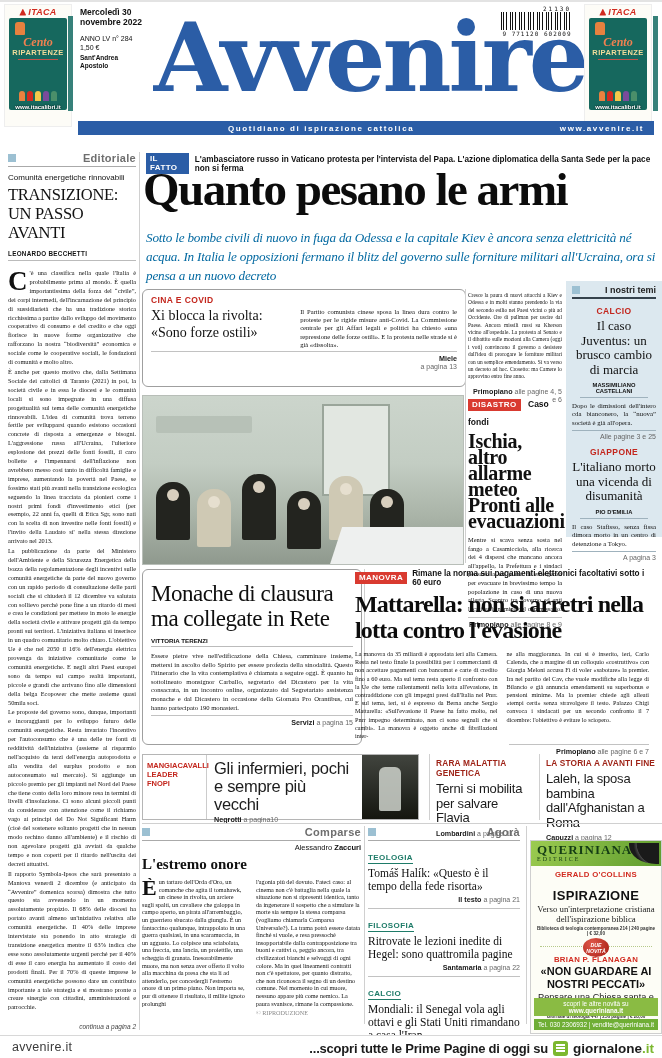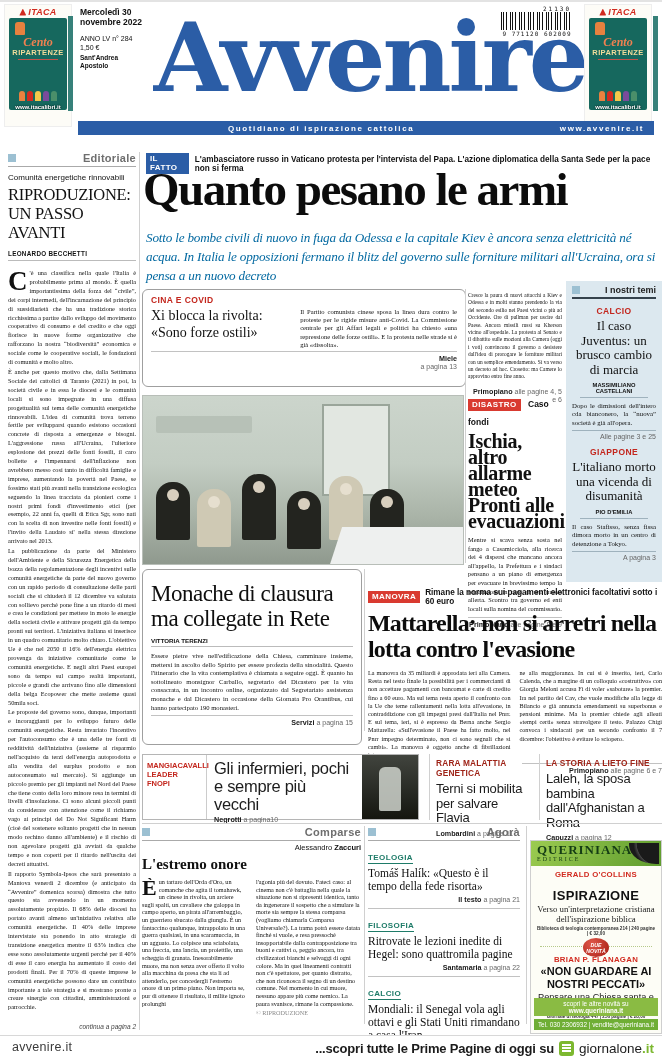--- a/index.html
+++ b/index.html
@@ -79,21 +79,21 @@
   .cina-body{width:53%;font-family:"Liberation Serif",serif;font-size:6.6px;line-height:8.2px;text-align:justify;}
   .cina-ref{margin-top:2px;}
   .cina-ref .line2{display:block;}
 
   
   .intro{left:468px;top:290px;width:94px;}
   .intro-body{font-family:"Liberation Serif",serif;font-size:5.4px;line-height:7.4px;text-align:justify;}
   .intro-ref{margin-top:6px;}
 
   
-  .temi{left:566px;top:279px;width:96px;height:301px;background:#dce8ef;padding:4px 6px;box-sizing:border-box;}
+  .temi{left:566px;top:279px;width:96px;height:256px;background:#dce8ef;padding:4px 6px;box-sizing:border-box;}
   .temi-head{display:flex;justify-content:space-between;align-items:center;border-bottom:2px solid #35424c;padding-bottom:2px;}
   .temi-head .t{font-weight:bold;font-size:9px;color:#222;}
   .temi-item{text-align:center;margin-top:7px;}
   .temi-label{color:#c3261d;font-weight:bold;font-size:8.5px;letter-spacing:.4px;}
   .temi-title{font-family:"Liberation Serif",serif;font-size:13px;line-height:14.5px;margin-top:3px;color:#101010;}
   .temi-author{font-size:5.8px;font-weight:bold;margin:5px 8px 0;border-bottom:1px solid #9fb2bd;padding-bottom:3px;}
   .temi-body{font-family:"Liberation Serif",serif;font-size:6.8px;line-height:8.4px;text-align:justify;margin-top:4px;text-align-last:left;}
   .temi-ref{margin-top:3px;border-top:1px solid #9fb2bd;padding-top:2px;}
 
   
@@ -116,21 +116,21 @@
   .dis-ref{margin-top:4px;border-top:1px solid #c2c2c2;padding-top:2px;}
 
   
   .evento{left:142px;top:567px;width:202px;height:162px;border:1px solid #9f9f9f;border-radius:6px;padding:6px 8px;}
   .ev-title{font-family:"Liberation Serif",serif;font-size:23px;line-height:25px;margin-top:5px;letter-spacing:-0.5px;color:#0e0e0e;}
   .ev-author{font-size:6.2px;font-weight:bold;margin-top:6px;border-bottom:1px solid #bbb;padding-bottom:2px;}
   .ev-body{font-family:"Liberation Serif",serif;font-size:6.6px;line-height:8.6px;text-align:justify;margin-top:5px;}
   .ev-ref{margin-top:3px;border-top:1px solid #c2c2c2;padding-top:2px;}
 
   
-  .manovra{left:368px;top:567px;width:294px;margin-top:19px;}
+  .manovra{left:355px;top:567px;width:294px;}
   .man-title{font-family:"Liberation Serif",serif;font-weight:bold;font-size:24px;line-height:26px;letter-spacing:-0.8px;margin-top:4px;color:#0c0c0c;}
   .man-cols{display:flex;gap:9px;margin-top:7px;}
   .man-cols div{width:50%;font-family:"Liberation Serif",serif;font-size:6.2px;line-height:8.2px;text-align:justify;}
   .man-ref{margin-top:4px;border-top:1px solid #c2c2c2;padding-top:2px;width:140px;margin-left:154px;}
 
   
   .inf-box{left:142px;top:752px;width:277px;height:66px;border:1px solid #b5b5b5;display:flex;box-sizing:border-box;}
   .inf-label{width:64px;padding:6px 4px;border-right:1px solid #ccc;color:#c3261d;font-weight:bold;font-size:7.5px;line-height:9px;box-sizing:border-box;}
   .inf-mid{flex:1;padding:4px 7px;}
   .inf-title{font-size:16.5px;line-height:18px;color:#1c1c1c;letter-spacing:-0.3px;}
@@ -181,21 +181,21 @@
   .quer-bar1 b{color:#fff;}
   .quer-bar2{position:absolute;left:3px;right:3px;bottom:3px;background:#6fae35;color:#fff;font-size:6.4px;padding:2px 3px;text-align:center;}
 
   
   .footer{left:0;top:1033px;width:662px;height:22px;border-top:1px solid #d8d8d8;background:#fff;}
   .foot-left{position:absolute;left:12px;top:4px;font-size:12.5px;color:#3a3a3a;letter-spacing:.3px;}
   .foot-right{position:absolute;right:8px;top:3px;display:flex;align-items:center;gap:5px;}
   .foot-slogan{font-weight:bold;font-size:13px;color:#1b1b1b;letter-spacing:-0.2px;}
   .g-icon{width:15px;height:15px;background:#7cb82f;border-radius:3px;position:relative;}
   .g-icon::after{content:"";position:absolute;left:3px;top:3px;width:9px;height:2px;background:#fff;box-shadow:0 3px 0 #fff,0 6px 0 #fff;}
-  .g-name{font-weight:normal;font-size:13.5px;color:#1b1b1b;}
+  .g-name{font-weight:bold;font-size:13.5px;color:#1b1b1b;}
   .g-tld{font-weight:bold;font-size:13.5px;color:#7cb82f;}
 </style>
 </head>
 <body>
 
 <div class="page">
 
   <div class="ad-card ad-left">
     <div class="itaca-brand">
       <span class="itaca-sail"></span>
@@ -260,21 +260,21 @@
     <span class="site">www.avvenire.it</span>
   </div>
 
   <div class="abs editorial">
     <div class="sec-head">
       <span class="sq"></span>
       <span class="t">Editoriale</span>
     </div>
     <div class="edit-kicker">Comunità energetiche rinnovabili</div>
     <div class="edit-title">
-      <div>RIPRODUZIONE:</div>
+      <div>TRANSIZIONE:</div>
       <div>UN PASSO AVANTI</div>
     </div>
     <div class="edit-author">LEONARDO BECCHETTI</div>
     <div class="edit-body">
       <p><span class="dropcap">C</span><span>'è una classifica nella quale l'Italia è probabilmente prima al mondo. È quella importantissima della forza del “civile”, dei corpi intermedi, dell'incarnazione del principio di sussidiarietà che ha una tradizione storica ricchissima a partire dallo sviluppo del movimento cooperativo di consumo e del credito e che oggi fiorisce in nuove forme organizzative che rafforzano la nostra “biodiversità” economica e sociale come le cooperative sociali, le fondazioni di comunità e molto altro.</span></p>
       <p>È anche per questo motivo che, dalla Settimana Sociale dei cattolici di Taranto (2021) in poi, la società civile e in essa le diocesi e le comunità locali si sono impegnate in una diffusa progettualità sul tema delle comunità energetiche rinnovabili. L'idea di comunità trova terreno fertile per svilupparsi quando esistono occasioni concrete di risposta a emergenze e bisogni. L'aggressione russa all'Ucraina, l'ulteriore esplosione dei prezzi delle fonti fossili, il caro bollette e l'impennarsi dell'inflazione non avrebbero messo così tanto in difficoltà famiglie e imprese, aumentando la povertà nel Paese, se fossimo stati più avanti nella transizione ecologica seguendo la linea tracciata da pionieri come i nostri primi fondi d'investimento etici (per esempio, 22 anni fa, quelli di Etica Sgr, sono nati con la scelta di non investire nelle fonti fossili) e l'invito della Laudato si' nella stessa direzione arrivato nel 2013.</p>
       <p>La pubblicazione da parte del Ministero dell'Ambiente e della Sicurezza Energetica della bozza della regolamentazione degli incentivi sulle comunità energetiche da parte del nuovo governo con un rapido periodo di consultazione delle parti sociali che si chiuderà il 12 dicembre va salutata con sollievo perché pone fine a un ritardo di mesi e crea le condizioni per mettere in moto le energie della società civile e attivare progetti già da tempo pronti sui territori. L'iniziativa italiana si inserisce in un quadro comunitario molto chiaro. L'obiettivo Ue è che nel 2050 il 16% dell'energia elettrica provenga da iniziative comunitarie come le comunità energetiche. E negli altri Paesi europei sono da tempo sul campo realtà importanti, piccole e grandi che arrivano fino alle dimensioni della belga Ecopower che mette assieme quasi 50mila soci.</p>
       <p>Le proposte del governo sono, dunque, importanti e incoraggianti per lo sviluppo futuro delle comunità energetiche. Resta invariato l'incentivo per l'autoconsumo che è una delle tre fonti di redditività dell'iniziativa (assieme al risparmio nell'acquisto da terzi dell'energia autoprodotta e alla vendita del surplus prodotto e non autoconsumato sul mercato). Si aggiunge un piccolo premio per gli impianti nel Nord del Paese che tiene conto della loro minore resa in termini di livelli d'insolazione. Ci sono alcuni piccoli punti da considerare con attenzione come il richiamo vago ai principi del Do Not Significant Harm (cioè del sostenere soltanto progetti che in nessun modo rechino danno all'ambiente) e il rischio di non agevolare progetti già avviati da qualche tempo e non coperti per il ritardo nell'uscita dei decreti attuativi.</p>
       <p>Il rapporto Symbola-Ipsos che sarà presentato a Mantova venerdì 2 dicembre (e anticipato da “Avvenire” domenica scorsa) dimostra che tutto questo sta avvenendo in un momento assolutamente propizio. Il 68% delle diocesi ha portato avanti almeno un'iniziativa relativa alle comunità energetiche. Il 40% delle imprese intervistate sta ponendo in atto strategie di transizione energetica mentre il 63% indica che esse sono assolutamente urgenti perché per il 40% di esse il caro energia ha aumentato il costo dei prodotti finali. Per il 70% di queste imprese le comunità energetiche possono dare un contributo importante a tale strategia e si mostrano pronte a creare sinergie con cittadini, amministrazioni e parrocchie.</p>
     </div>
@@ -402,21 +402,21 @@
     <div class="mini-label">RARA MALATTIA GENETICA</div>
     <div class="mini-title">Terni si mobilita per salvare Flavia</div>
     <div class="ref mini-ref">
       <b>Lombardini</b> <span>a pagina 11</span>
     </div>
   </div>
 
   <div class="vdiv" style="left:539px;top:752px;height:66px;"></div>
 
   <div class="mini-col storia">
-    <div class="mini-label">LA STORIA A LIETO FINE</div>
+    <div class="mini-label">LA STORIA A AVANTI FINE</div>
     <div class="mini-title">Laleh, la sposa bambina dall'Afghanistan a Roma</div>
     <div class="ref mini-ref">
       <b>Capuzzi</b> <span>a pagina 12</span>
     </div>
   </div>
 
   <div class="hdiv" style="left:142px;top:821px;width:520px;"></div>
 
   <div class="abs comparse">
     <div class="sec-head">

